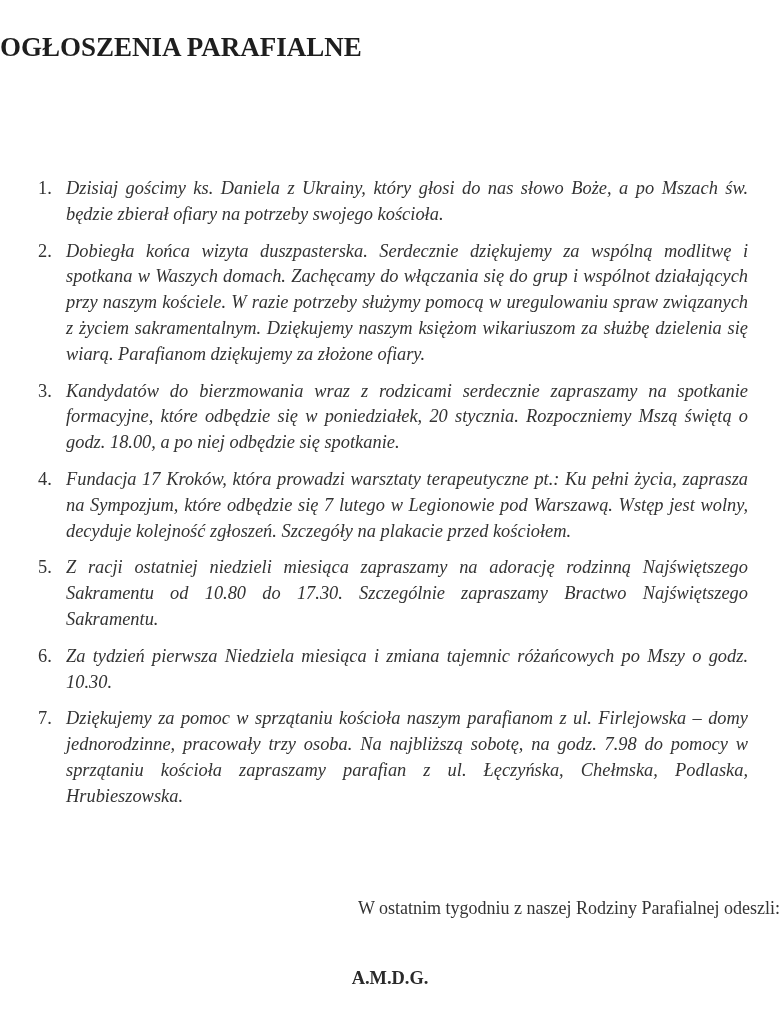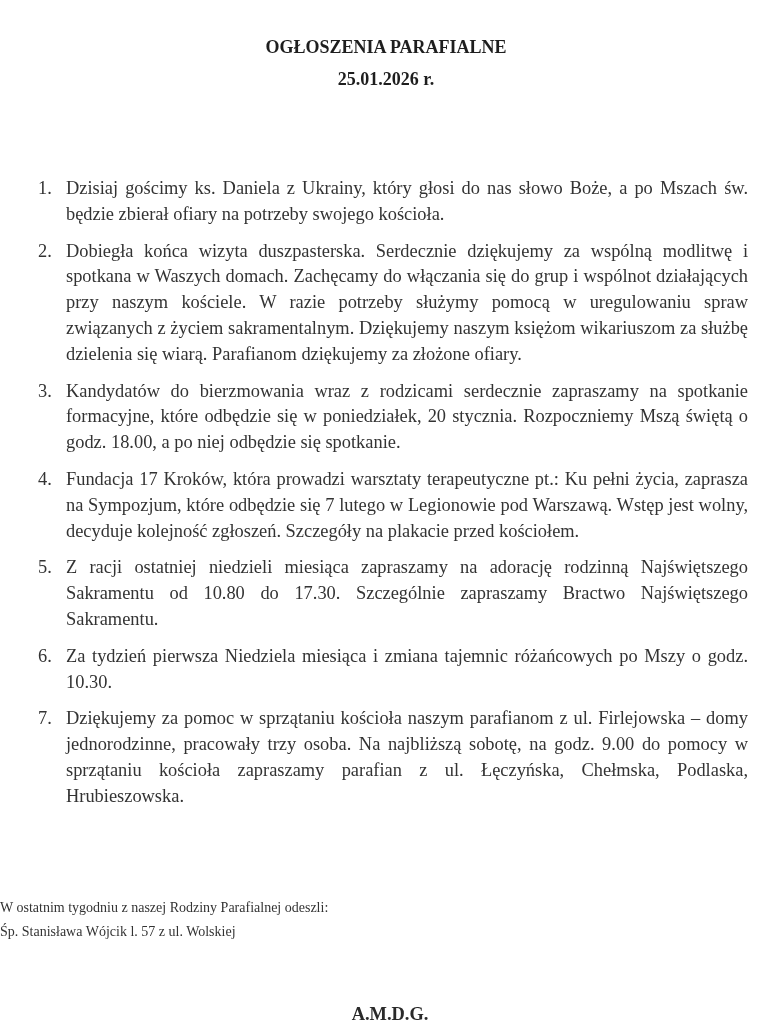--- a/index.html
+++ b/index.html
@@ -13,23 +13,22 @@
       overflow: hidden;
       position: relative;
       color: #2b2b2b;
       font-family: "Liberation Serif", "DejaVu Serif", serif;
     }
     .header {
       position: absolute;
       top: 31px;
       left: 0;
       width: 772px;
-      text-align: center;
       font-weight: bold;
-      font-size: 18px;
+      font-size: 27px;
       line-height: 32px;
       color: #1e1e1e;
     }
     .header div { white-space: nowrap; }
 
     .list {
       position: absolute;
       top: 176px;
       left: 38px;
       width: 710px;
@@ -47,50 +46,50 @@
     }
     .item-num {
       position: absolute;
       left: 0;
       top: 0;
     }
     .item-text {
       display: block;
       text-align: justify;
       text-align-last: left;
+      font-style: italic;
     }
 
     .footer {
       position: absolute;
       top: 896px;
       left: 0;
       width: 780px;
-      text-align: left;
-      font-size: 14px;
+      text-align: right;
+      font-size: 18px;
       line-height: 24px;
       color: #333333;
     }
     .footer div { white-space: nowrap; }
     .amdg {
       position: absolute;
-      top: 1004px;
+      top: 968px;
       left: 0;
       width: 780px;
       text-align: center;
       font-size: 18.4px;
       font-weight: bold;
       color: #2a2a2a;
     }
   </style>
 </head>
 <body>
 
 <div class="header">
   <div>OGŁOSZENIA PARAFIALNE</div>
-  <div>25.01.2026 r.</div>
 </div>
 
 <ol class="list">
   <li class="item">
     <span class="item-num">1.</span>
     <span class="item-text">Dzisiaj gościmy ks. Daniela z Ukrainy, który głosi do nas słowo Boże, a po Mszach św. będzie zbierał ofiary na potrzeby swojego kościoła.</span>
   </li>
   <li class="item">
     <span class="item-num">2.</span>
     <span class="item-text">Dobiegła końca wizyta duszpasterska. Serdecznie dziękujemy za wspólną modlitwę i spotkana w Waszych domach. Zachęcamy do włączania się do grup i wspólnot działających przy naszym kościele. W razie potrzeby służymy pomocą w uregulowaniu spraw związanych z życiem sakramentalnym. Dziękujemy naszym księżom wikariuszom za służbę dzielenia się wiarą. Parafianom dziękujemy za złożone ofiary.</span>
@@ -106,22 +105,21 @@
   <li class="item">
     <span class="item-num">5.</span>
     <span class="item-text">Z racji ostatniej niedzieli miesiąca zapraszamy na adorację rodzinną Najświętszego Sakramentu od 10.80 do 17.30. Szczególnie zapraszamy Bractwo Najświętszego Sakramentu.</span>
   </li>
   <li class="item">
     <span class="item-num">6.</span>
     <span class="item-text">Za tydzień pierwsza Niedziela miesiąca i zmiana tajemnic różańcowych po Mszy o godz. 10.30.</span>
   </li>
   <li class="item">
     <span class="item-num">7.</span>
-    <span class="item-text">Dziękujemy za pomoc w sprzątaniu kościoła naszym parafianom z ul. Firlejowska – domy jednorodzinne, pracowały trzy osoba. Na najbliższą sobotę, na godz. 9.00 do pomocy w sprzątaniu kościoła zapraszamy parafian z ul. Łęczyńska, Chełmska, Podlaska, Hrubieszowska.</span>
+    <span class="item-text">Dziękujemy za pomoc w sprzątaniu kościoła naszym parafianom z ul. Firlejowska – domy jednorodzinne, pracowały trzy osoba. Na najbliższą sobotę, na godz. 7.98 do pomocy w sprzątaniu kościoła zapraszamy parafian z ul. Łęczyńska, Chełmska, Podlaska, Hrubieszowska.</span>
   </li>
 </ol>
 
 <div class="footer">
   <div>W ostatnim tygodniu z naszej Rodziny Parafialnej odeszli:</div>
-  <div>Śp. Stanisława Wójcik l. 57 z ul. Wolskiej</div>
 </div>
 
 <div class="amdg">A.M.D.G.</div>
 
 </body></html>

